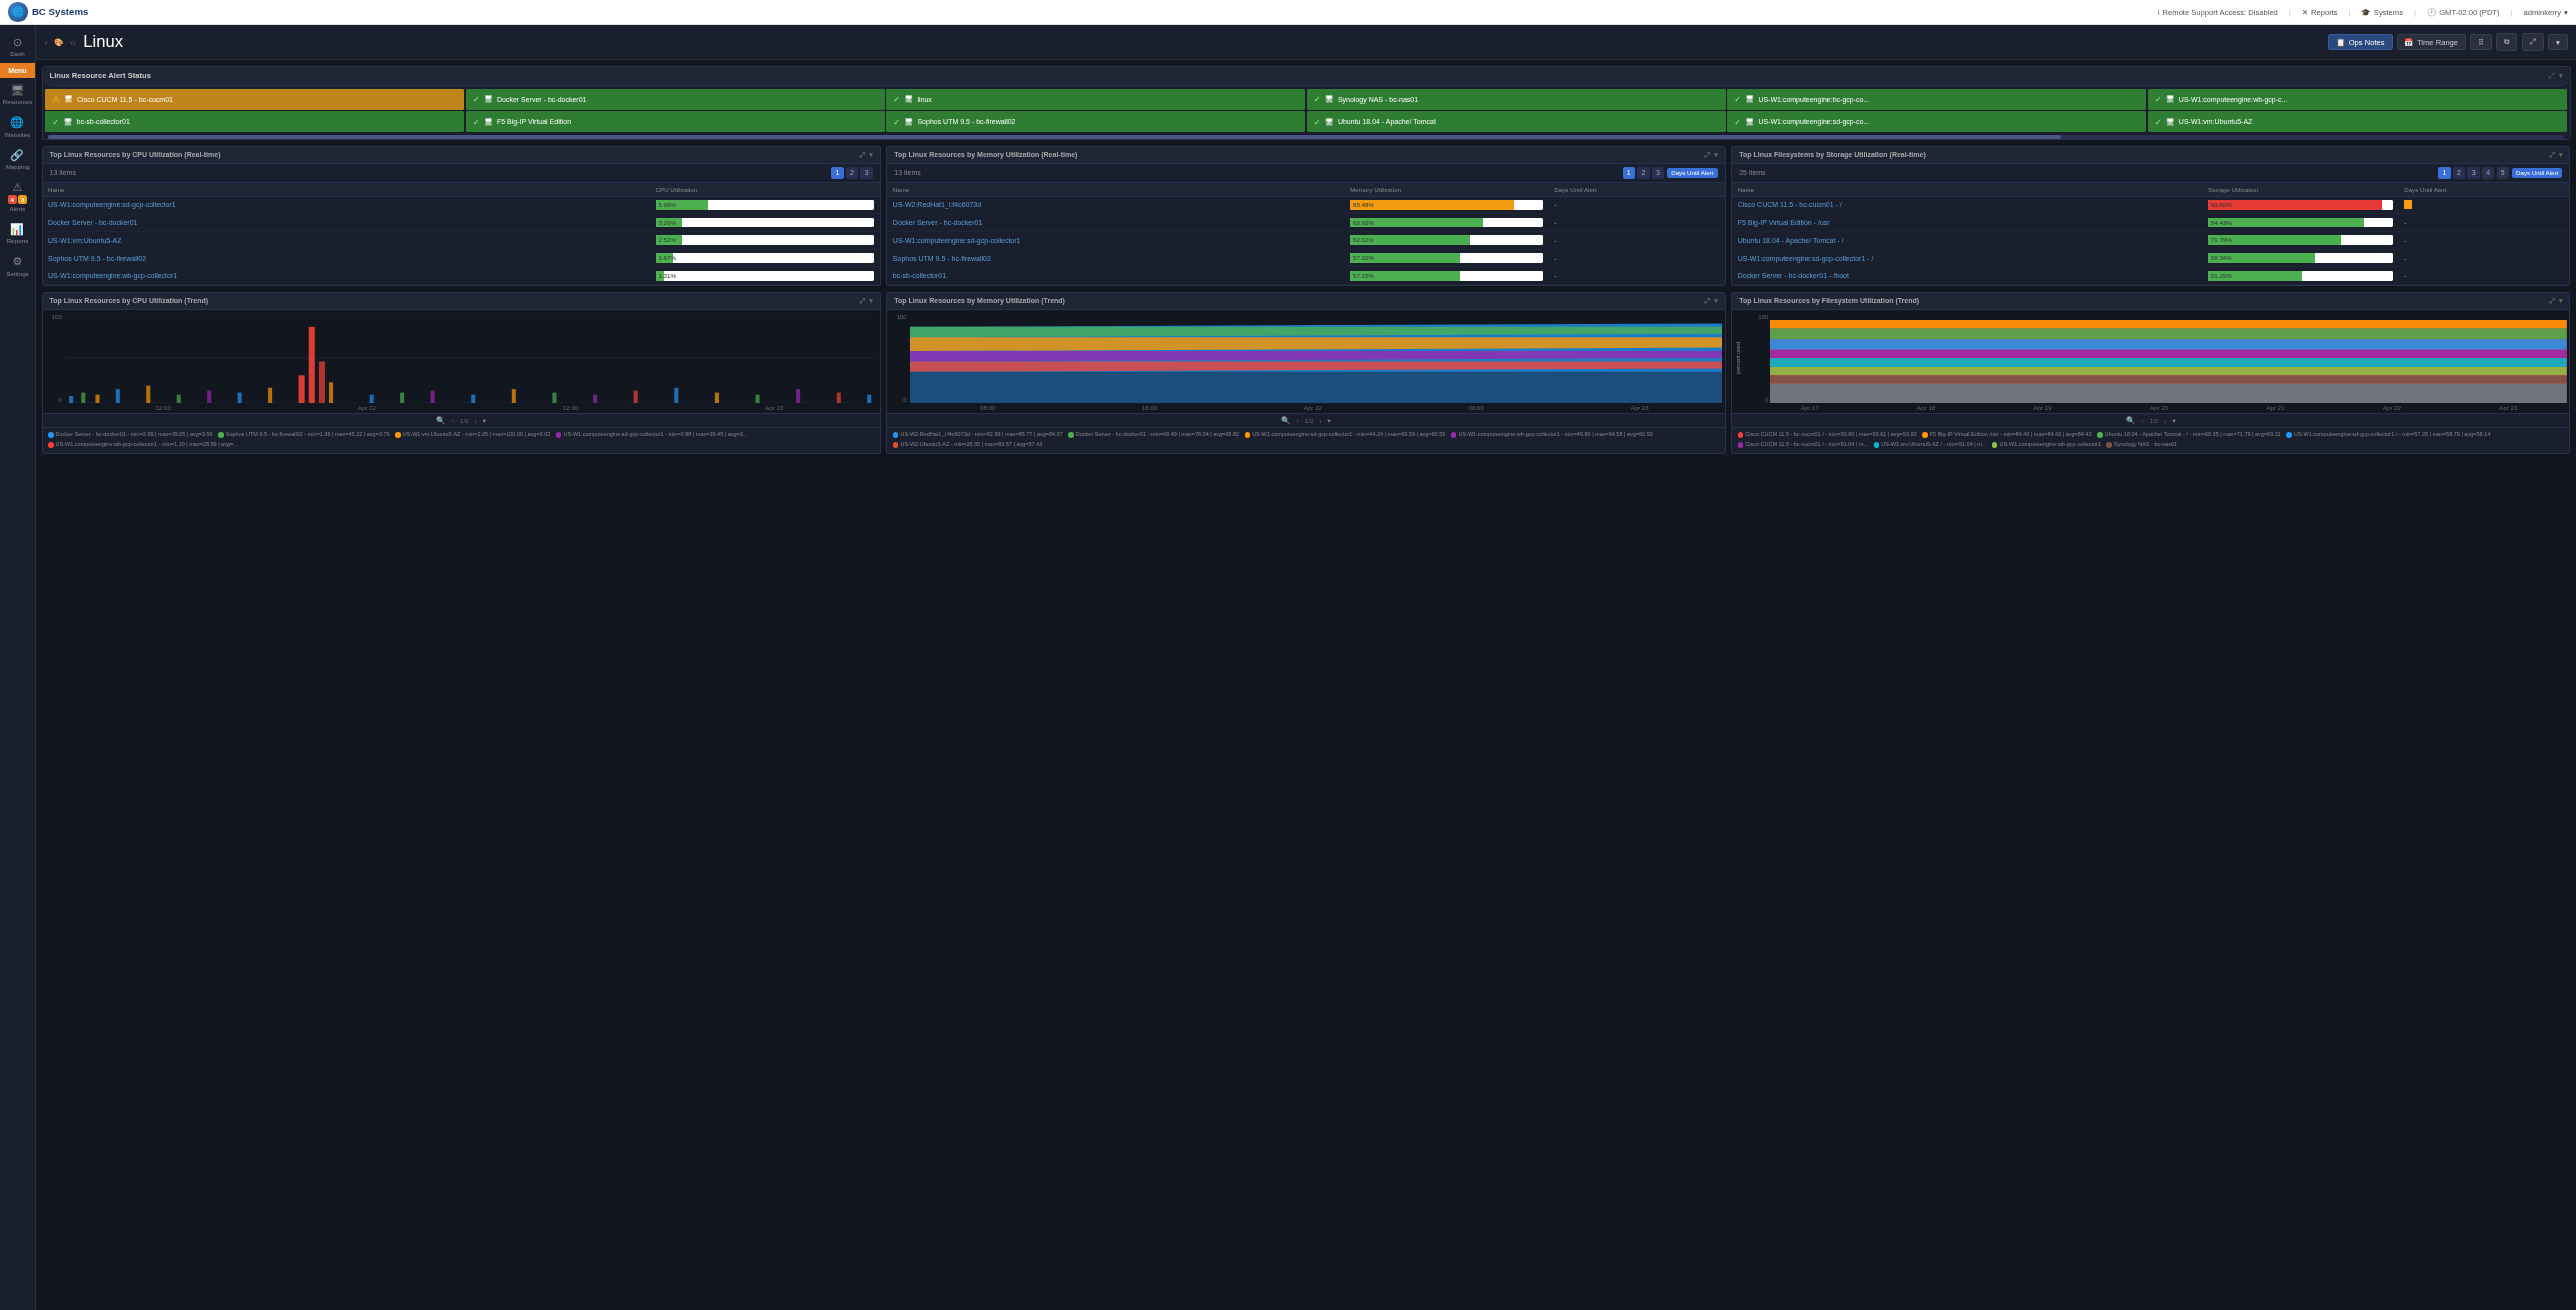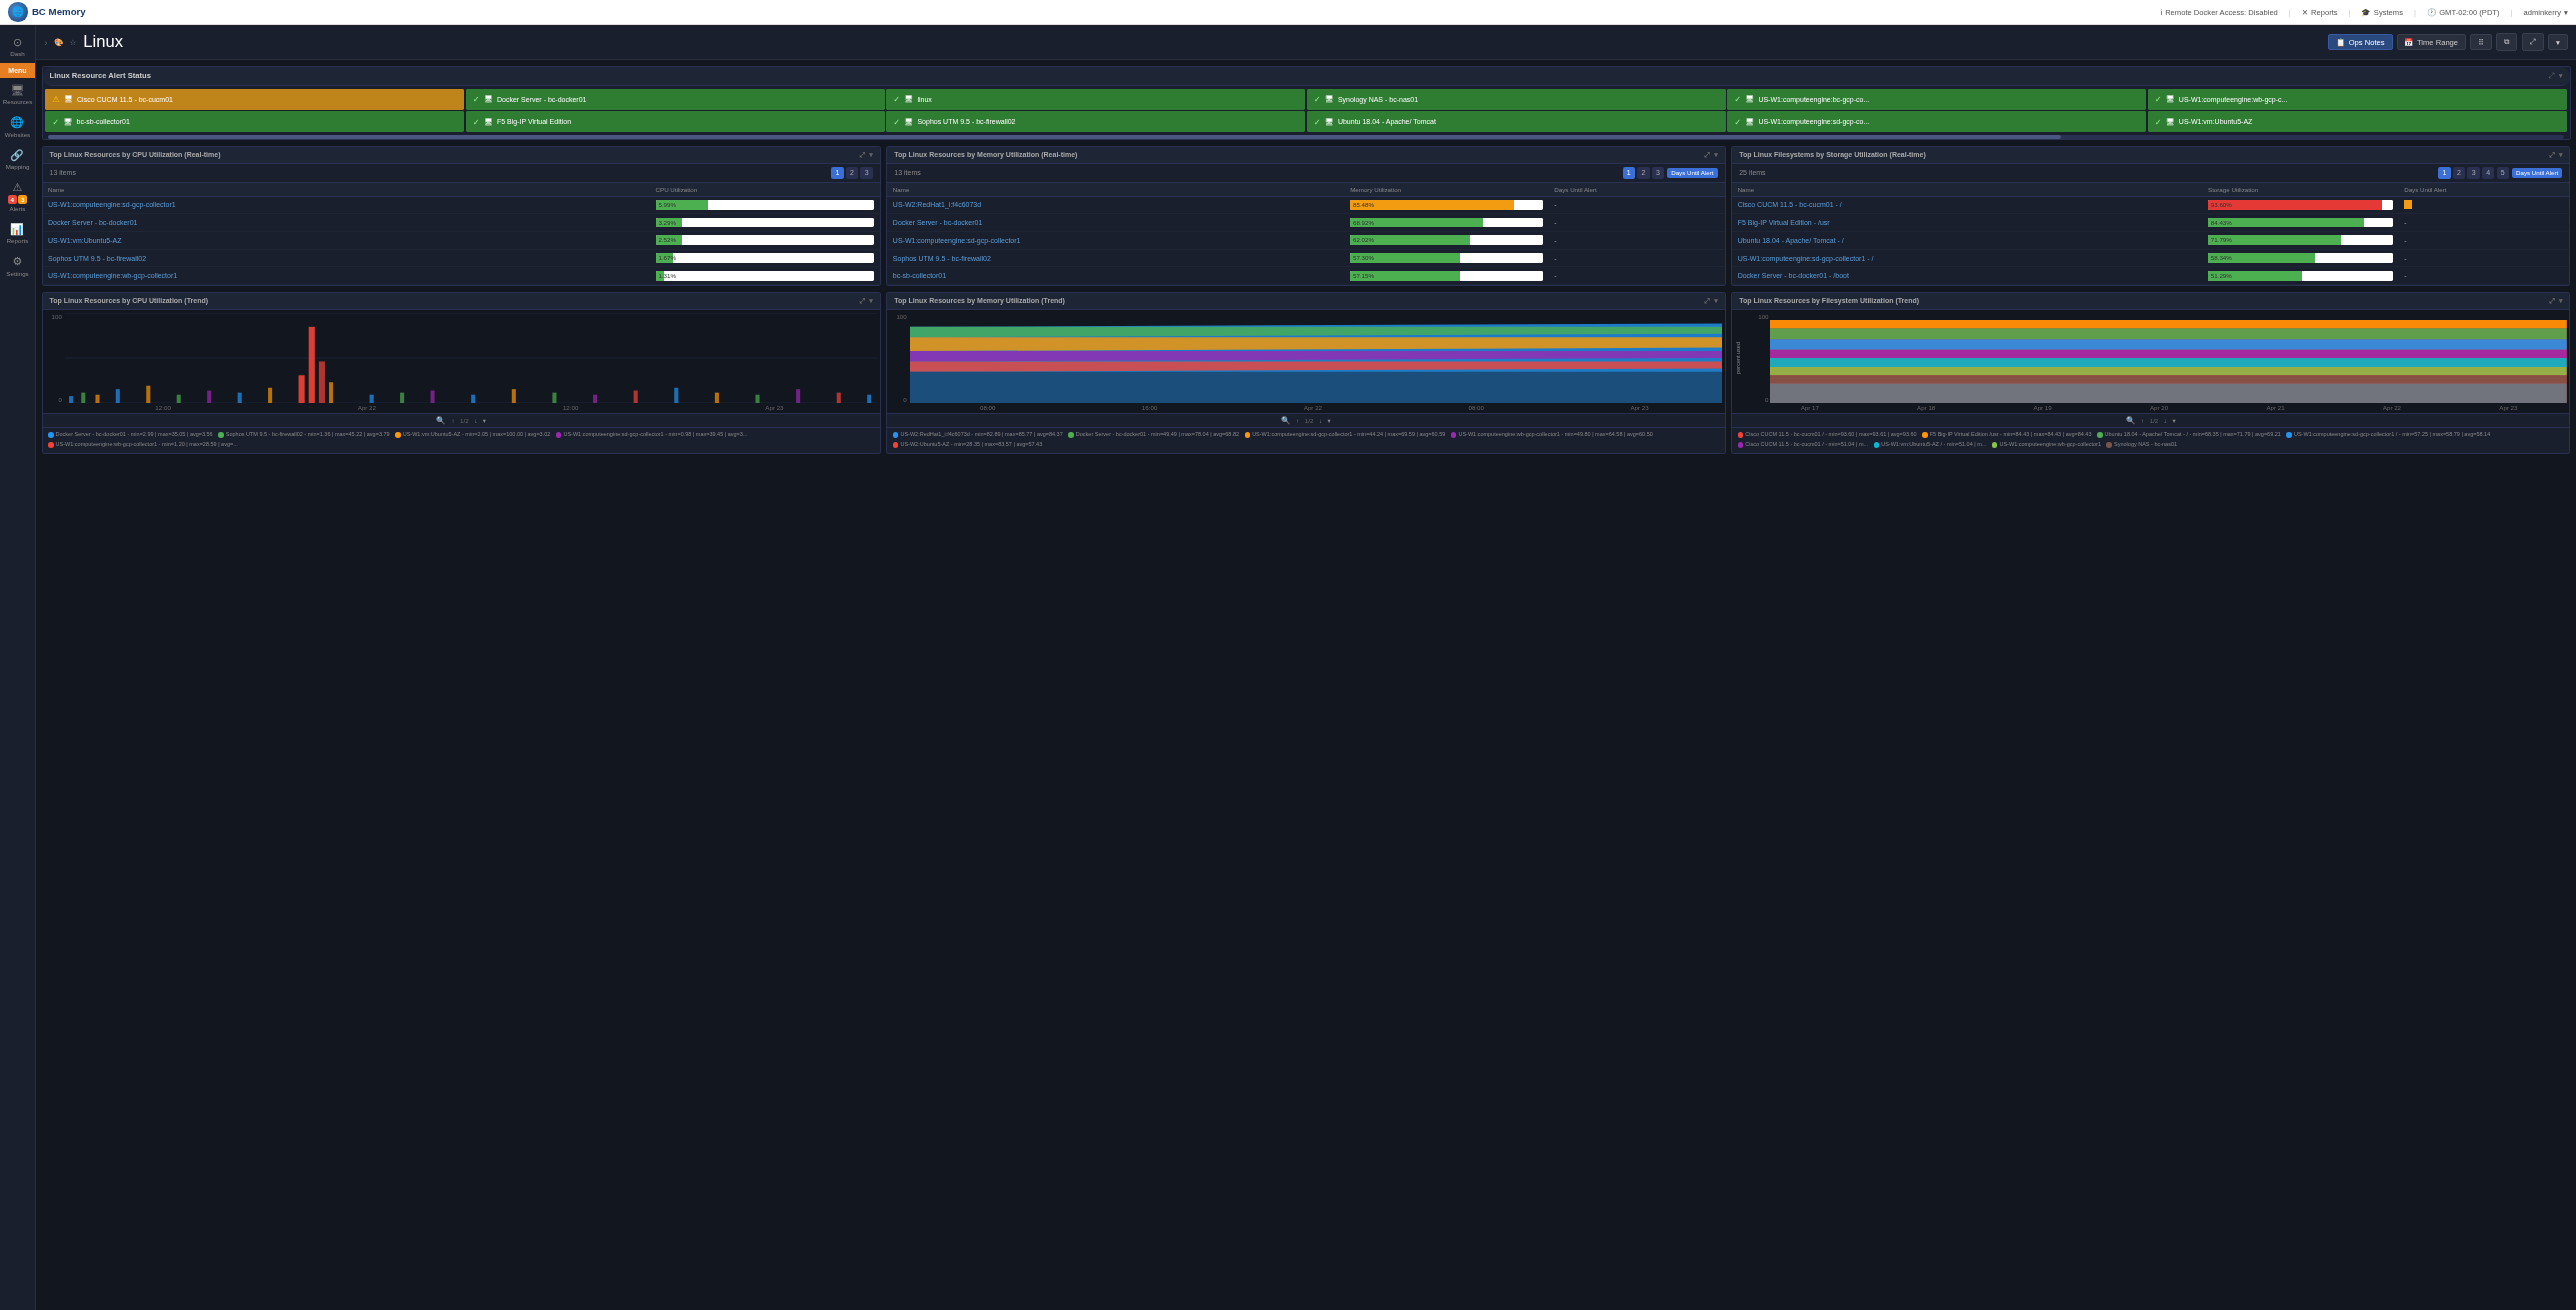--- a/index.html
+++ b/index.html
@@ -275,27 +275,27 @@
 
     .warn-square { width: 8.3px; height: 8.3px; background: #f39c12; display: inline-block; }
   </style>
 </head>
 <body>
 
 <div class="topbar">
   <div class="topbar-left">
     <div class="topbar-logo">
       <div class="globe">🌐</div>
-      <span>BC Memory</span>
+      <span>BC Systems</span>
     </div>
   </div>
   <div class="topbar-right">
     <span>
       <span>ℹ</span>
-      <span>Remote Docker Access: Disabled</span>
+      <span>Remote Support Access: Disabled</span>
     </span>
     <span class="sep">|</span>
     <span>
       <span>✕</span>
       <span>Reports</span>
     </span>
     <span class="sep">|</span>
     <span>
       <span>🎓</span>
       <span>Systems</span>

